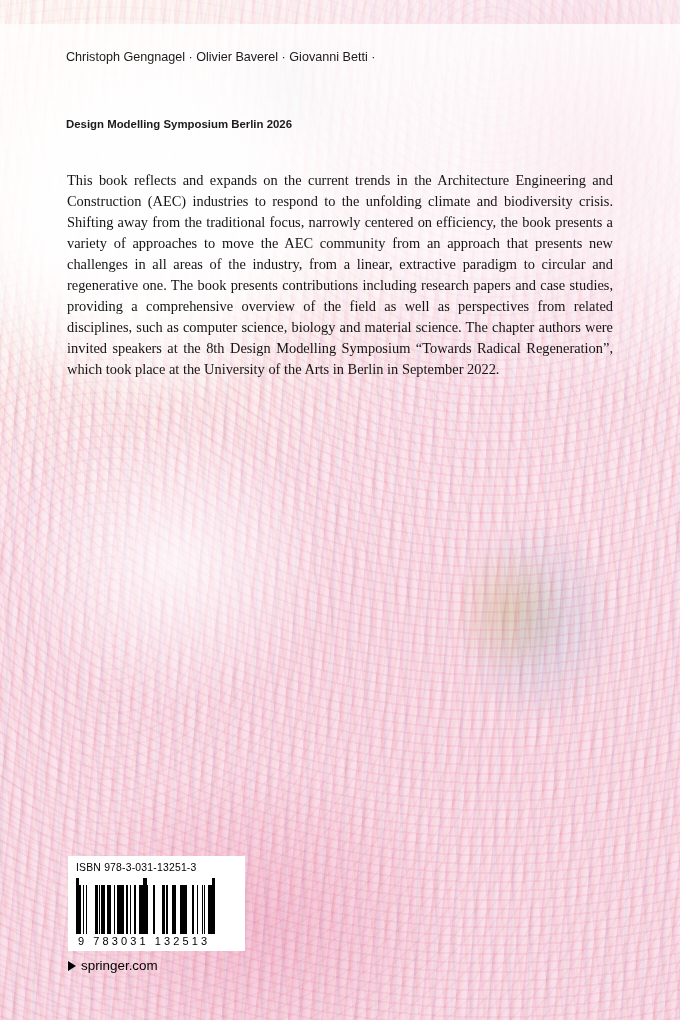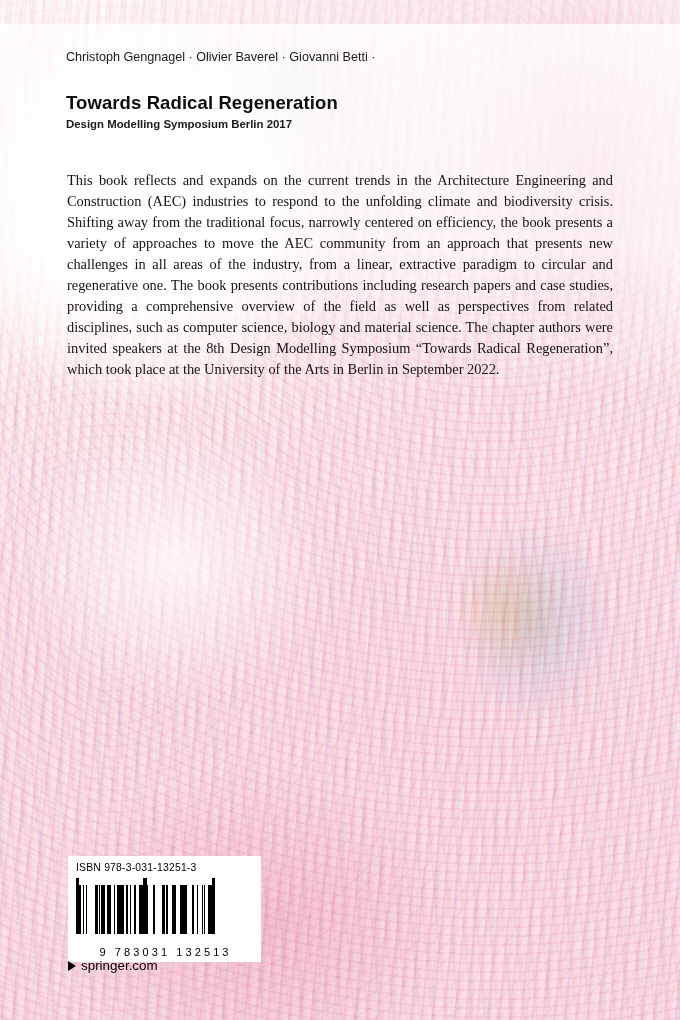--- a/index.html
+++ b/index.html
@@ -204,21 +204,21 @@
     color: #141414;
     text-align: justify;
     hyphens: none;
   }
 
   
   .barcode-block {
     position: absolute;
     left: 68px;
     top: 856px;
-    width: 193px;
+    width: 177px;
     background: #ffffff;
     padding: 6px 8px 4px 8px;
     box-sizing: border-box;
   }
   .isbn-text {
     font-family: "Liberation Sans", sans-serif;
     font-size: 10.4px;
     color: #000;
     letter-spacing: 0.2px;
     margin-bottom: 5px;
@@ -236,23 +236,22 @@
     height: 100%;
   }
   .bars i.tall { height: 100%; }
   .bars i.short { height: 88%; }
   .bars i.gap { background: transparent; }
   .barcode-digits {
     font-family: "Liberation Sans", sans-serif;
     font-size: 11px;
     letter-spacing: 3.1px;
     color: #000;
-    margin-top: 12px;
+    margin-top: 1px;
     padding-left: 2px;
-    text-align: center;
   }
   .springer {
     position: absolute;
     left: 68px;
     top: 958px;
     display: flex;
     align-items: center;
     gap: 5px;
     background: rgba(255,255,255,0.0);
   }
@@ -291,22 +290,21 @@
     <div class="paper-wash"></div>
     <div class="text-scrim"></div>
   </div>
 
   <div id="content">
 
     <div class="editors">
       <div>Christoph Gengnagel · Olivier Baverel · Giovanni Betti ·</div>
     </div>
 
-    <div class="title">Towards Radical Regeneration</div>
-    <div class="subtitle">Design Modelling Symposium Berlin 2017</div>
+    <div class="subtitle">Design Modelling Symposium Berlin 2026</div>
 
     <div class="blurb">This book reflects and expands on the current trends in the Architecture Engineering and Construction (AEC) industries to respond to the unfolding climate and biodiversity crisis. Shifting away from the traditional focus, narrowly centered on efficiency, the book presents a variety of approaches to move the AEC community from an approach that presents new challenges in all areas of the industry, from a linear, extractive paradigm to circular and regenerative one. The book presents contributions including research papers and case studies, providing a comprehensive overview of the field as well as perspectives from related disciplines, such as computer science, biology and material science. The chapter authors were invited speakers at the 8th Design Modelling Symposium “Towards Radical Regeneration”, which took place at the University of the Arts in Berlin in September 2022.</div>
 
     <div class="barcode-block">
       <div class="isbn-text">ISBN  978-3-031-13251-3</div>
       <div class="bars" id="bars">
           <i class="tall" style="width: 1px;"></i>
           <i class="tall" style="width: 1px;"></i>
           <i class="tall" style="width: 1px;"></i>
           <i class="short" style="width: 2px;"></i>

